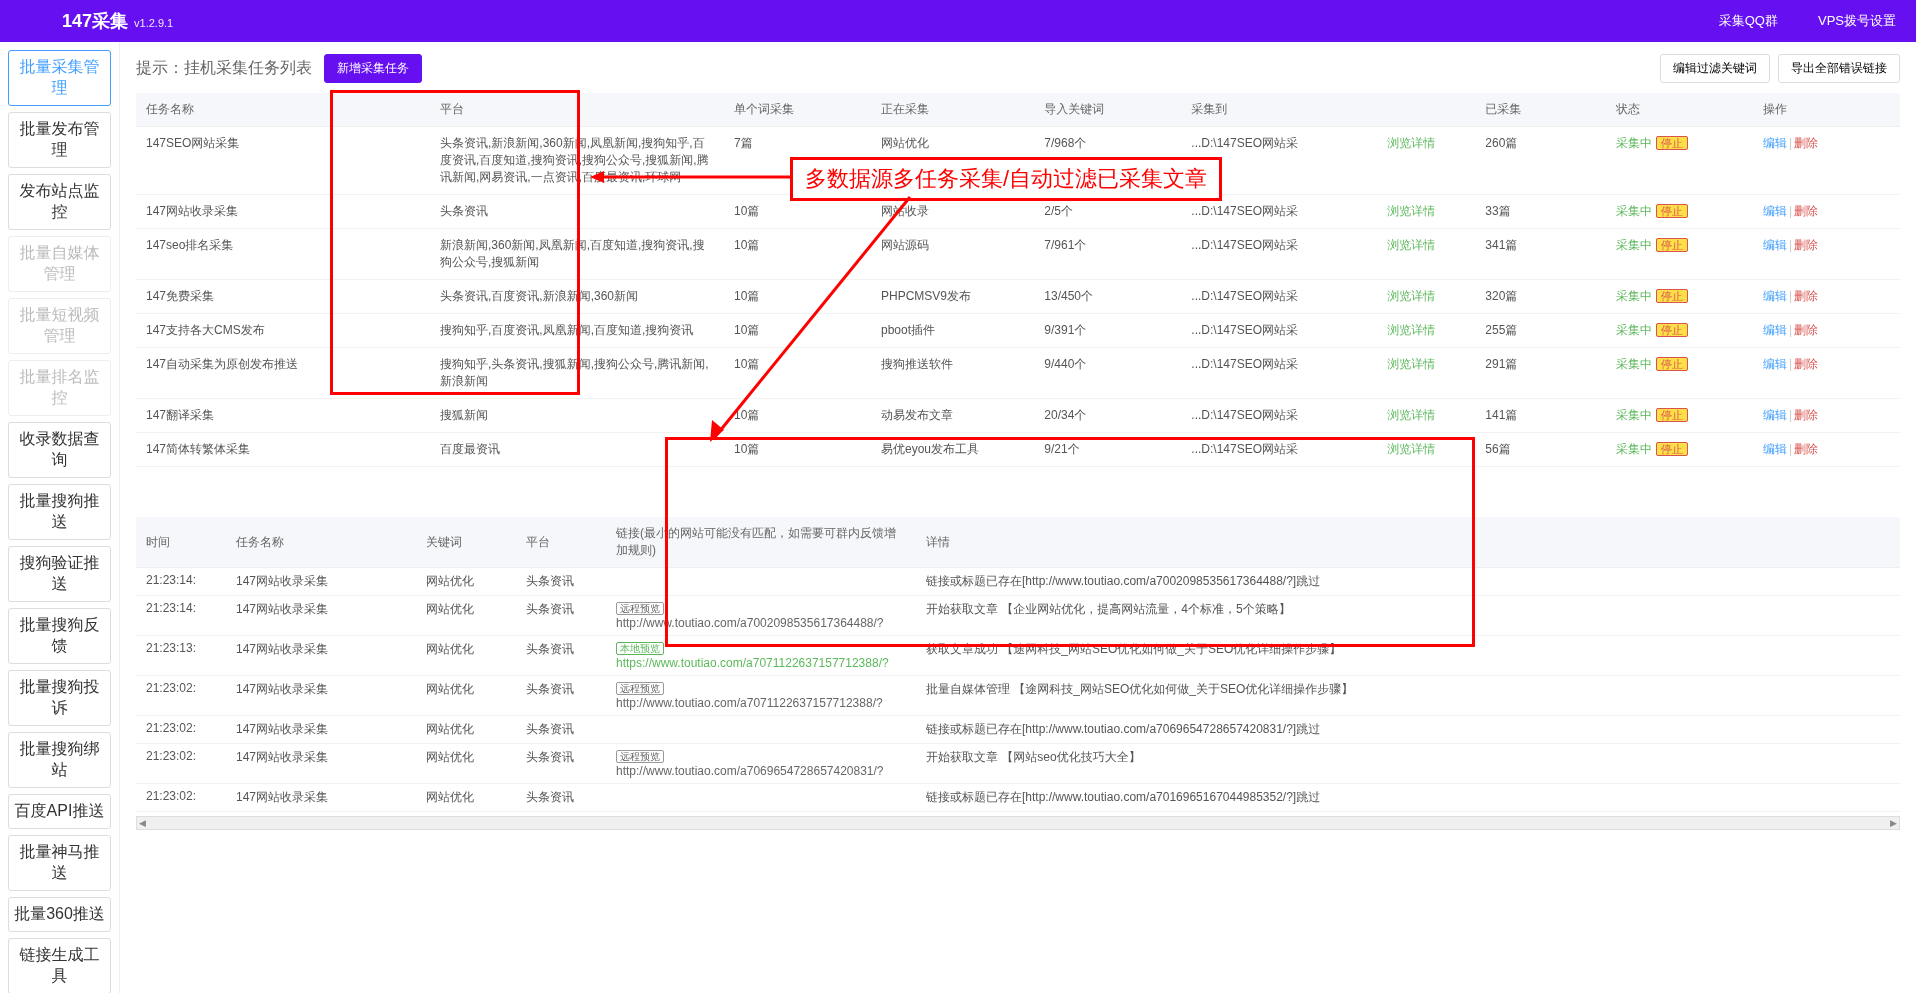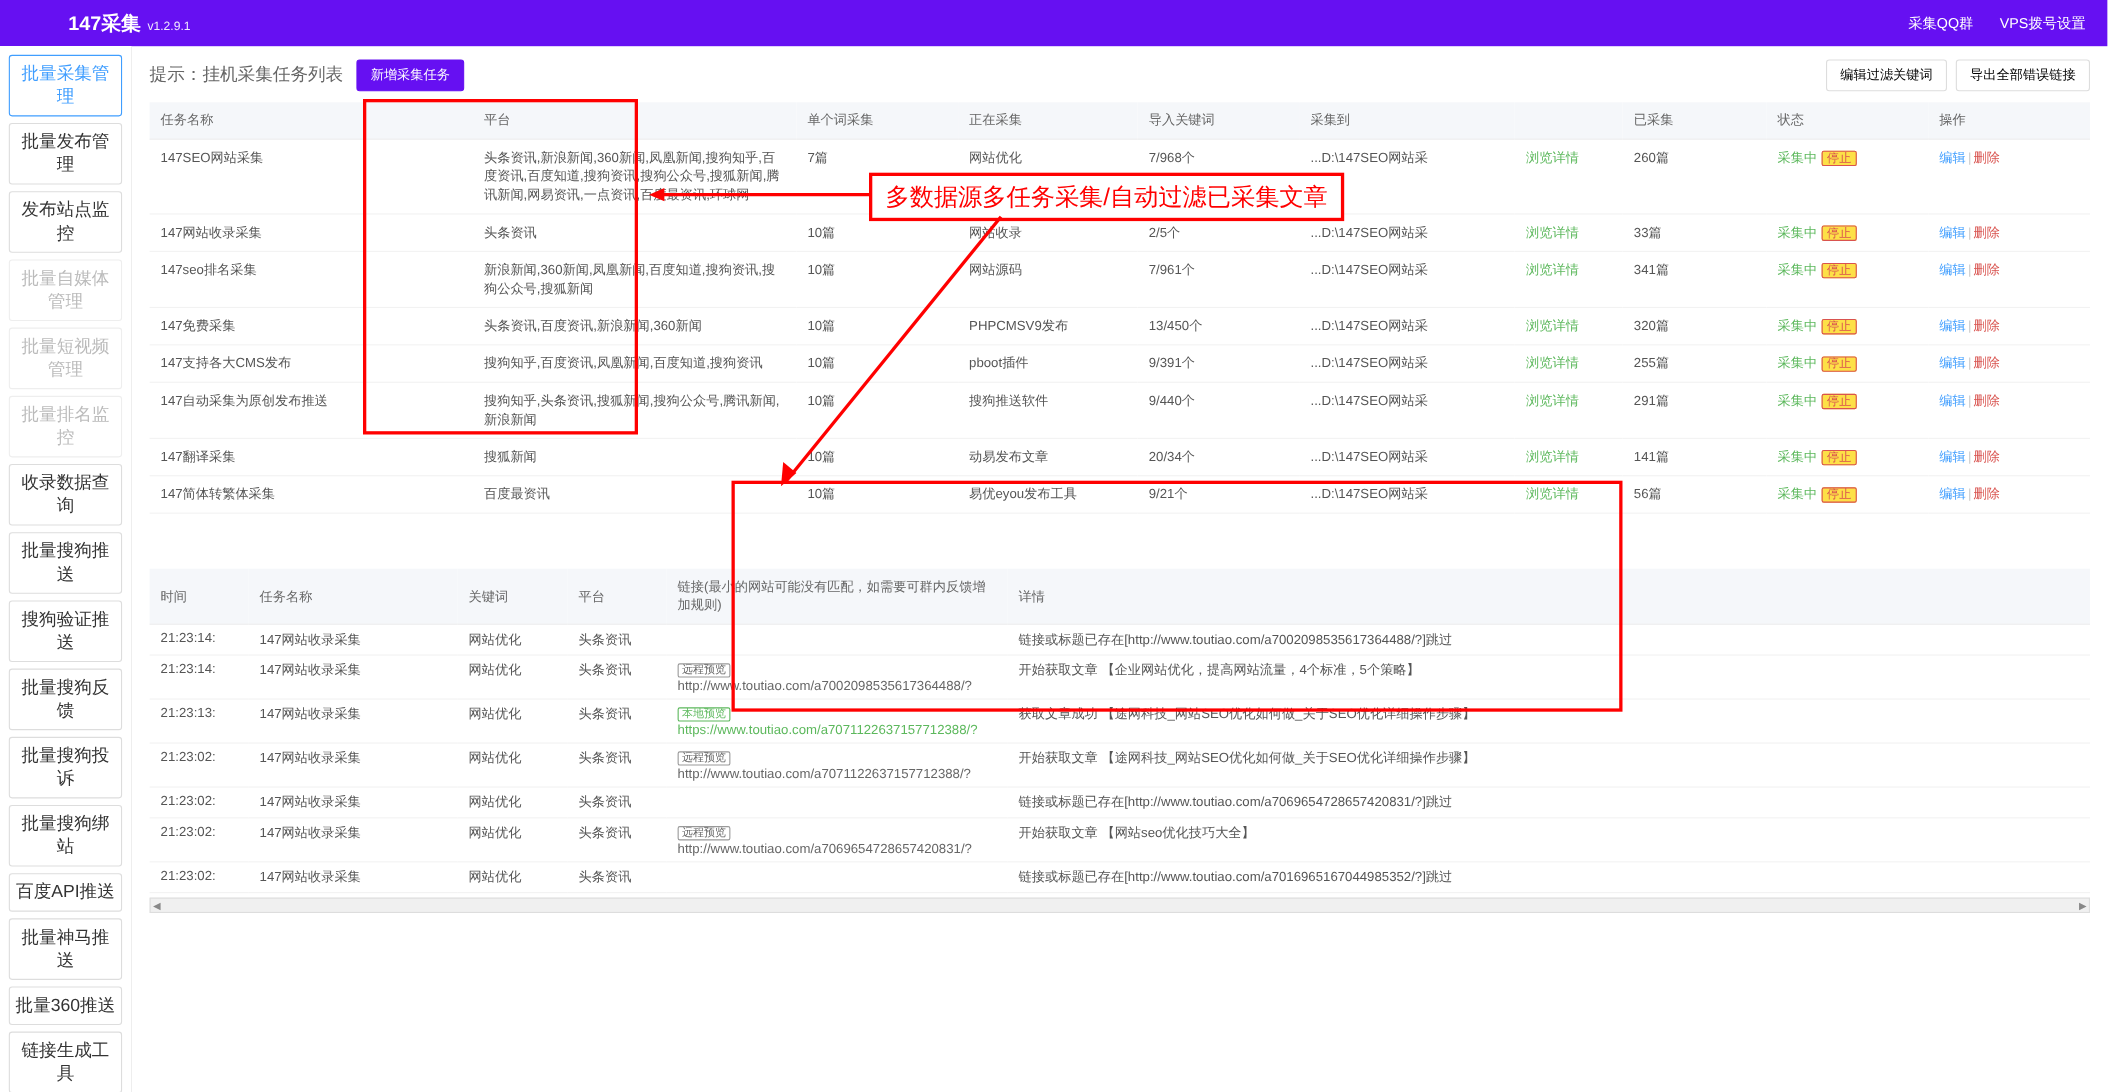--- a/index.html
+++ b/index.html
@@ -2,21 +2,21 @@
 <html><head>
 <meta charset="utf-8">
 <style>
 * { box-sizing: border-box; margin: 0; padding: 0; }
 body { font-family: "Microsoft YaHei", Arial, sans-serif; font-size: 12px; color: #333; background: #fff; }
 
 .header { background: #6610f2; color: #fff; height: 42px; display: flex; align-items: center; padding: 0 20px; justify-content: space-between; }
 .header-left { display: flex; align-items: baseline; gap: 6px; }
 .app-title { font-size: 18px; font-weight: bold; margin-left: 42px; }
 .app-version { font-size: 11px; opacity: 0.9; }
-.header-right { display: flex; gap: 24px; }
+.header-right { display: flex; gap: 40px; }
 .header-link { color: #fff; cursor: pointer; font-size: 13px; }
 
 .layout { display: flex; height: calc(100vh - 42px); }
 .sidebar { width: 120px; padding: 8px; background: #fff; border-right: 1px solid #eee; display: flex; flex-direction: column; gap: 6px; overflow-y: auto; }
 .sidebar-btn { border: 1px solid #ddd; background: #fff; padding: 6px 4px; text-align: center; cursor: pointer; border-radius: 3px; font-size: 16px; }
 .sidebar-btn.active { border-color: #409eff; color: #409eff; }
 .sidebar-btn.disabled { color: #bbb; border-color: #eee; cursor: not-allowed; }
 
 .main { flex: 1; padding: 12px 16px; overflow: auto; }
 .panel-header { display: flex; align-items: center; justify-content: space-between; margin-bottom: 10px; }
@@ -274,21 +274,21 @@
             <td>头条资讯</td>
             <td><span class="badge local">本地预览</span><span class="url-local">https://www.toutiao.com/a7071122637157712388/?</span></td>
             <td>获取文章成功 【途网科技_网站SEO优化如何做_关于SEO优化详细操作步骤】</td>
           </tr>
           <tr>
             <td>21:23:02:</td>
             <td>147网站收录采集</td>
             <td>网站优化</td>
             <td>头条资讯</td>
             <td><span class="badge remote">远程预览</span><span class="url-remote">http://www.toutiao.com/a7071122637157712388/?</span></td>
-            <td>开始获取文章 【途网科技_网站SEO优化如何做_关于SEO优化详细操作步骤】</td>
+            <td>批量自媒体管理 【途网科技_网站SEO优化如何做_关于SEO优化详细操作步骤】</td>
           </tr>
           <tr>
             <td>21:23:02:</td>
             <td>147网站收录采集</td>
             <td>网站优化</td>
             <td>头条资讯</td>
             <td></td>
             <td>链接或标题已存在[http://www.toutiao.com/a7069654728657420831/?]跳过</td>
           </tr>
           <tr>

